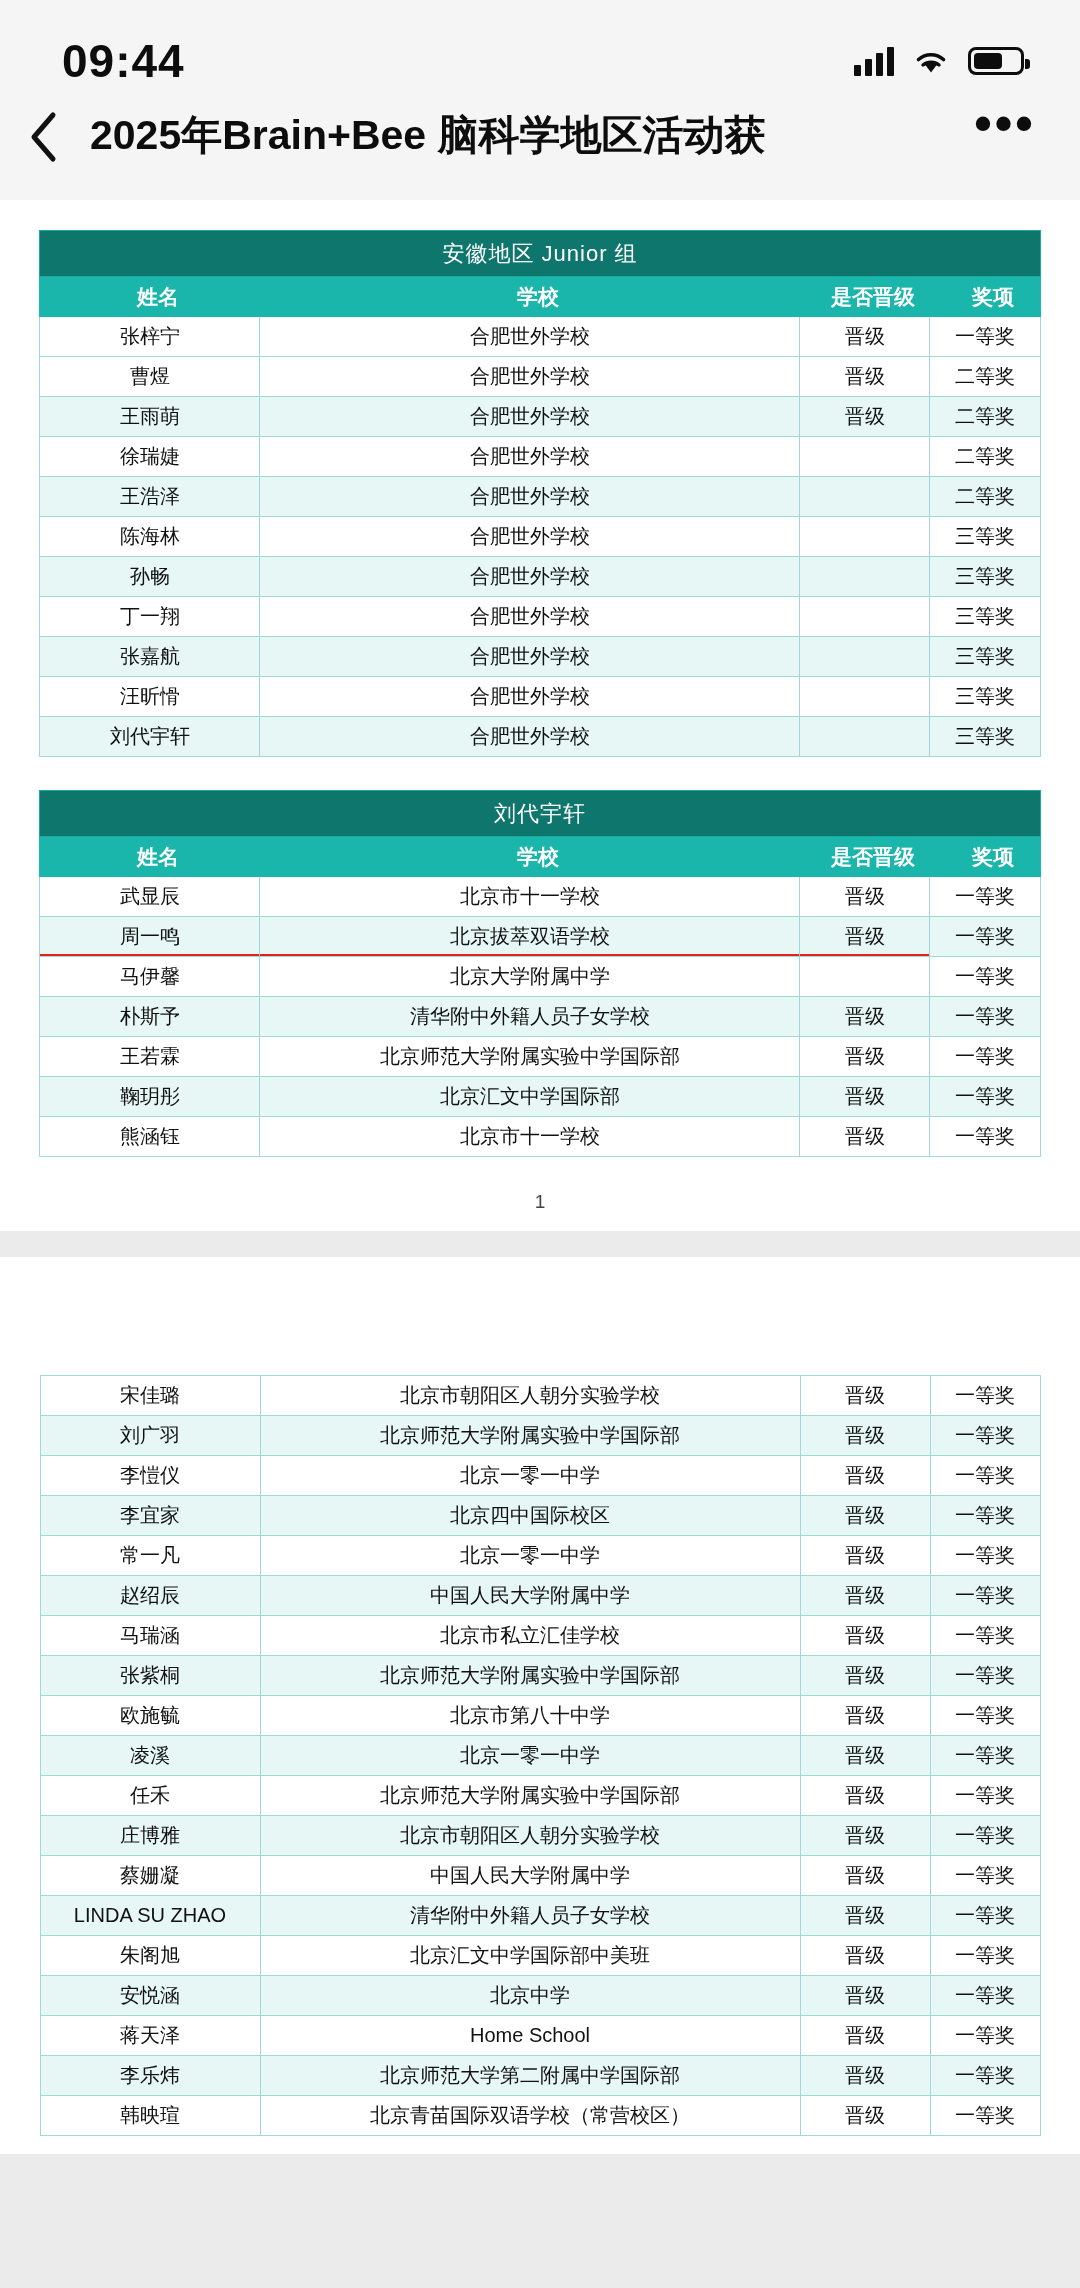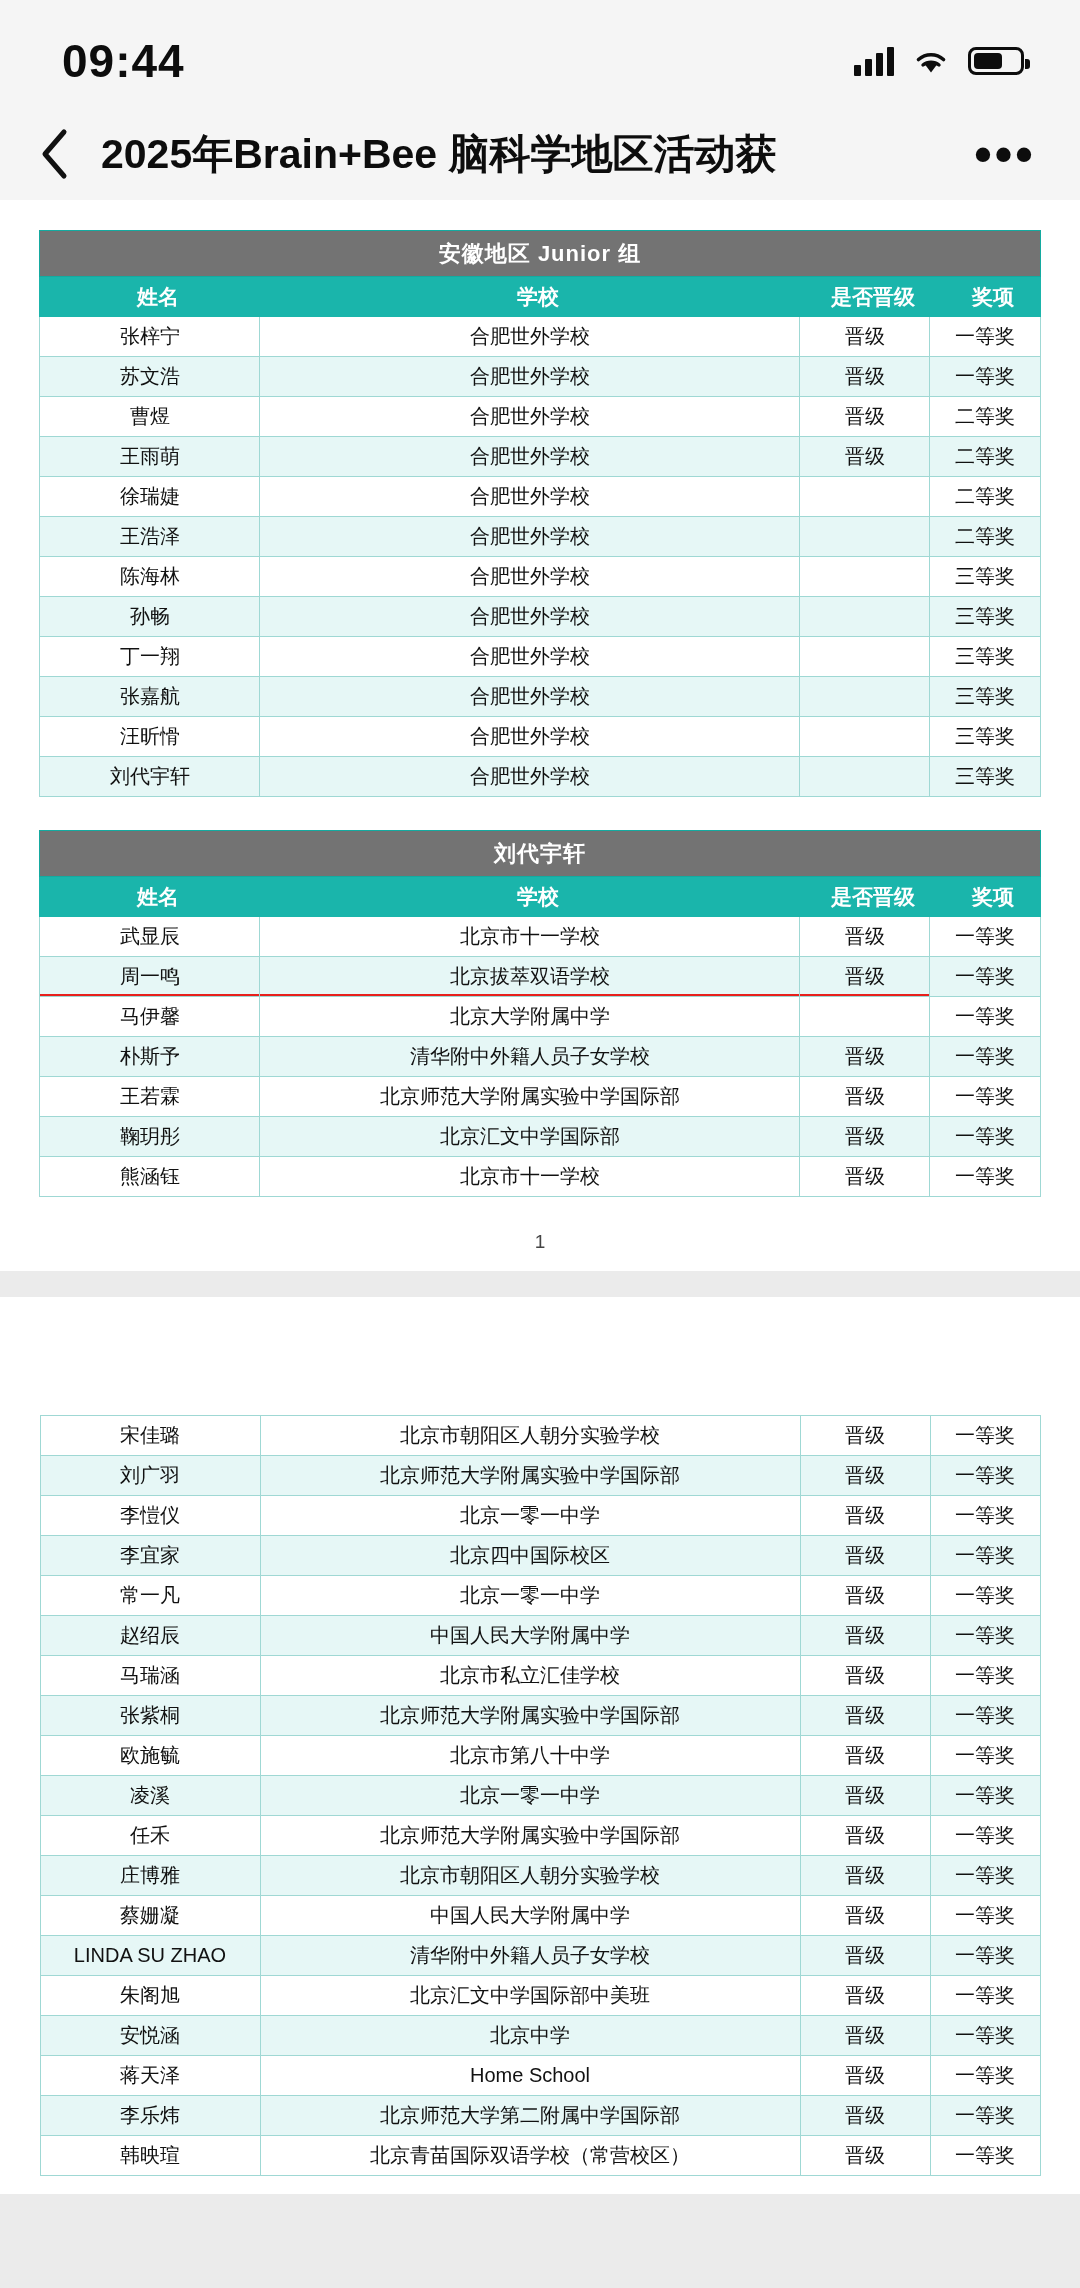--- a/index.html
+++ b/index.html
@@ -47,22 +47,22 @@
     content:""; position:absolute; right:-9px; top:9px;
     width:5px; height:10px; background:#0d0d0d; border-radius:0 3px 3px 0;
   }
   .battery b { display:block; height:16px; width:28px; margin-left:3px; background:#0d0d0d; border-radius:4px; }
 
   
   .navbar {
     height: 92px;
     background: #f5f5f5;
     display: flex;
-    align-items: center;
-    padding: 0 40px 0 25px;
+    align-items: flex-start;
+    padding: 0 40px 0 14px;
     position: relative;
   }
   .nav-back {
     width: 58px; height: 58px;
     display:flex; align-items:center; justify-content:center;
     flex: none;
   }
   .nav-back svg { display:block; }
   .nav-title {
     flex: 1;
@@ -113,23 +113,23 @@
     font-size: 20px;
     color: #111;
     text-align: center;
     height: 40px;
     padding: 0 4px;
     font-weight: normal;
     white-space: nowrap;
     overflow: hidden;
   }
   tr.band td {
-    background: #737373;
+    background: #0f766e;
     color: #ffffff;
-    font-weight: bold;
+    font-weight: normal;
     font-size: 22px;
     height: 46px;
     border: 1px solid #14aaa0;
     letter-spacing: 1px;
   }
   tr.head td {
     background: #1ab5ab;
     color: #ffffff;
     font-weight: bold;
     font-size: 21px;
@@ -220,26 +220,20 @@
             <td>学校</td>
             <td>是否晋级</td>
             <td>奖项</td>
           </tr>
           <tr class="white">
             <td>张梓宁</td>
             <td>合肥世外学校</td>
             <td>晋级</td>
             <td>一等奖</td>
           </tr>
-          <tr class="alt">
-            <td>苏文浩</td>
-            <td>合肥世外学校</td>
-            <td>晋级</td>
-            <td>一等奖</td>
-          </tr>
           <tr class="white">
             <td>曹煜</td>
             <td>合肥世外学校</td>
             <td>晋级</td>
             <td>二等奖</td>
           </tr>
           <tr class="alt">
             <td>王雨萌</td>
             <td>合肥世外学校</td>
             <td>晋级</td>

